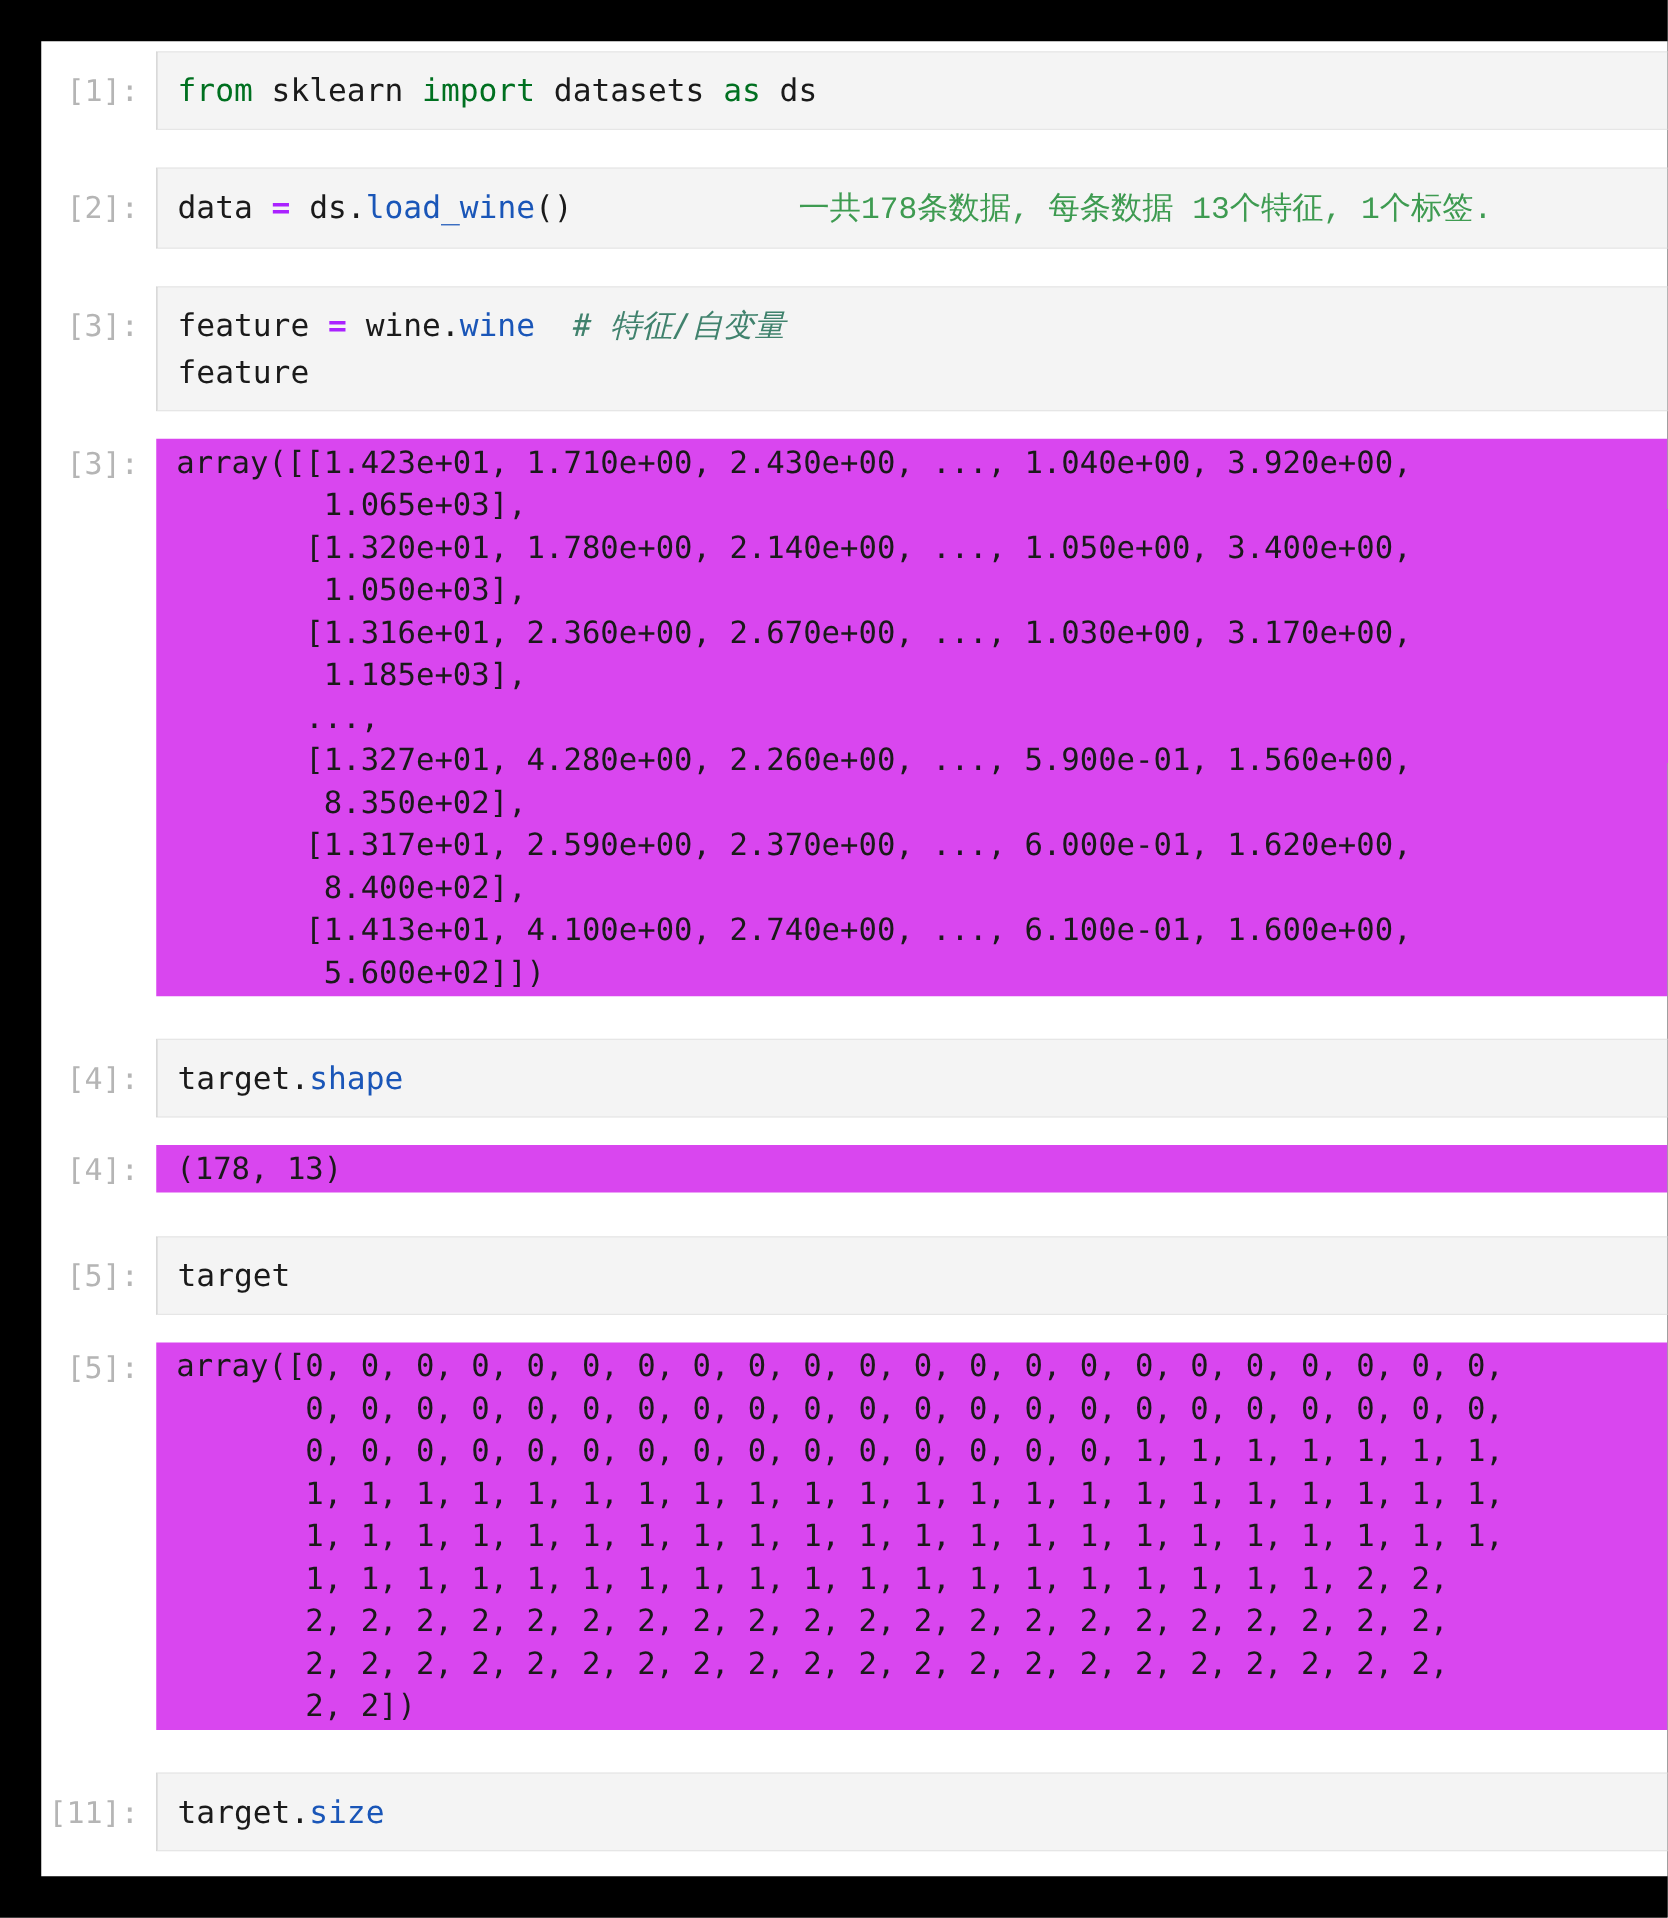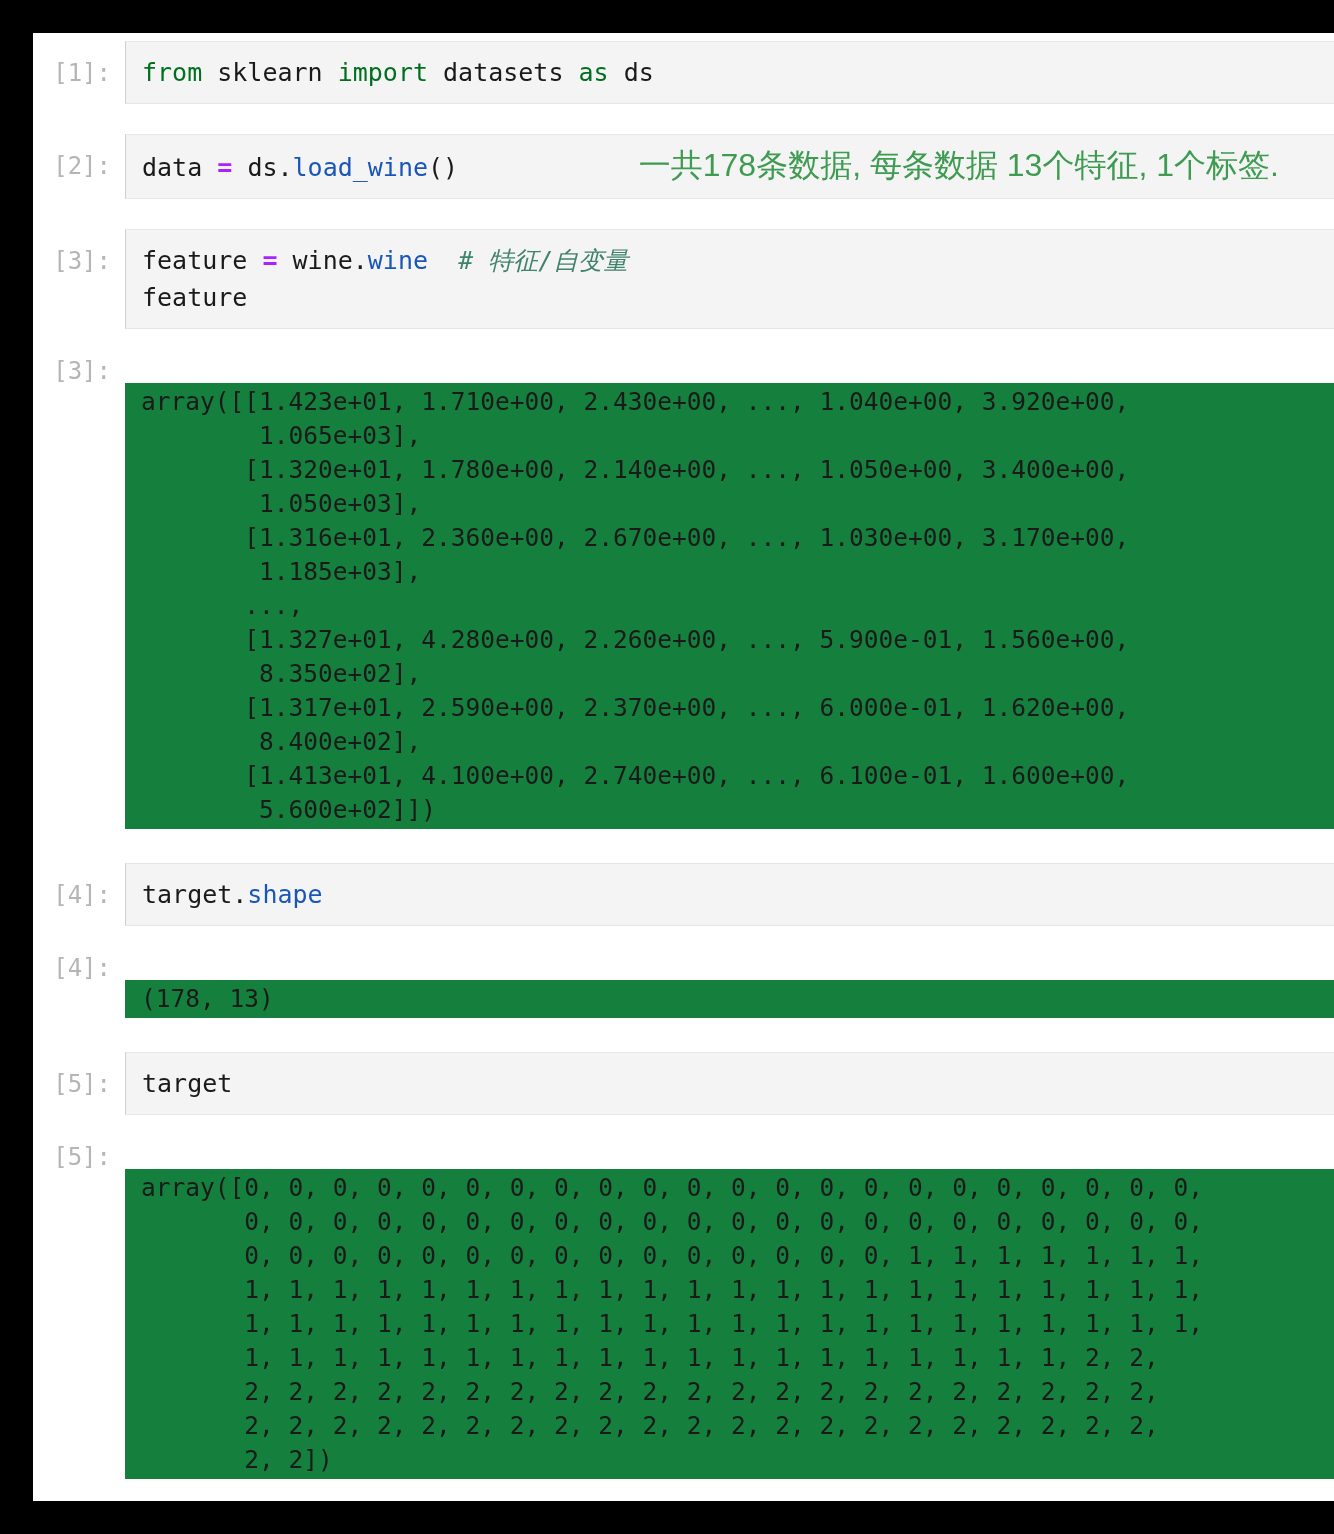--- a/index.html
+++ b/index.html
@@ -56,41 +56,40 @@
     border-bottom: 1px solid #e6e6e6;
     padding: 12px 0 12px 16px;
     box-sizing: border-box;
     min-height: 37px;
   }
   .output-cell .prompt {
     padding-top: 2px;
   }
   .output-body {
     flex: 1 1 auto;
-    background: #15803d;
+    background: #d946ef;
     padding: 2px 0 2px 16px;
     box-sizing: border-box;
-    margin-top: 32px;
   }
   .code-line, .out-line {
     font-family: "DejaVu Sans Mono", monospace;
     font-size: 25px;
     line-height: 37px;
     white-space: pre;
     color: #1a1a1a;
     letter-spacing: 0px;
   }
   .out-line {
     font-size: 24.5px;
     line-height: 34px;
   }
   .k  { color: #007020; font-weight: normal; }
   .op { color: #aa22ff; font-weight: bold; }
   .at { color: #1a56b8; }
-  .cm-green  { color: #3e9b51; font-family: Liberation Sans, sans-serif; font-size: 32px; }
+  .cm-green  { color: #3e9b51; font-family: Liberation Mono, monospace; font-size: 25px; }
   .cm-teal   { color: #40826d; font-style: italic; text-align: right; }
   .spacer-lg { height: 26px; }
   .spacer-sm { height: 14px; }
   .inline-cmt { display: inline-block; }
 </style>
 </head>
 <body>
 
 <div id="notebook">
     <div class="cell input-cell">
@@ -163,13 +162,19 @@
        0, 0, 0, 0, 0, 0, 0, 0, 0, 0, 0, 0, 0, 0, 0, 1, 1, 1, 1, 1, 1, 1,
        1, 1, 1, 1, 1, 1, 1, 1, 1, 1, 1, 1, 1, 1, 1, 1, 1, 1, 1, 1, 1, 1,
        1, 1, 1, 1, 1, 1, 1, 1, 1, 1, 1, 1, 1, 1, 1, 1, 1, 1, 1, 1, 1, 1,
        1, 1, 1, 1, 1, 1, 1, 1, 1, 1, 1, 1, 1, 1, 1, 1, 1, 1, 1, 2, 2,
        2, 2, 2, 2, 2, 2, 2, 2, 2, 2, 2, 2, 2, 2, 2, 2, 2, 2, 2, 2, 2,
        2, 2, 2, 2, 2, 2, 2, 2, 2, 2, 2, 2, 2, 2, 2, 2, 2, 2, 2, 2, 2,
        2, 2])</div>
       </div>
     </div>
     <div class="spacer-lg"></div>
+    <div class="cell input-cell">
+      <div class="prompt">[11]:</div>
+      <div class="input-body">
+        <div class="code-line"><span>target.</span><span class="at">size</span></div>
+      </div>
+    </div>
   </div>
 
 </body></html>

